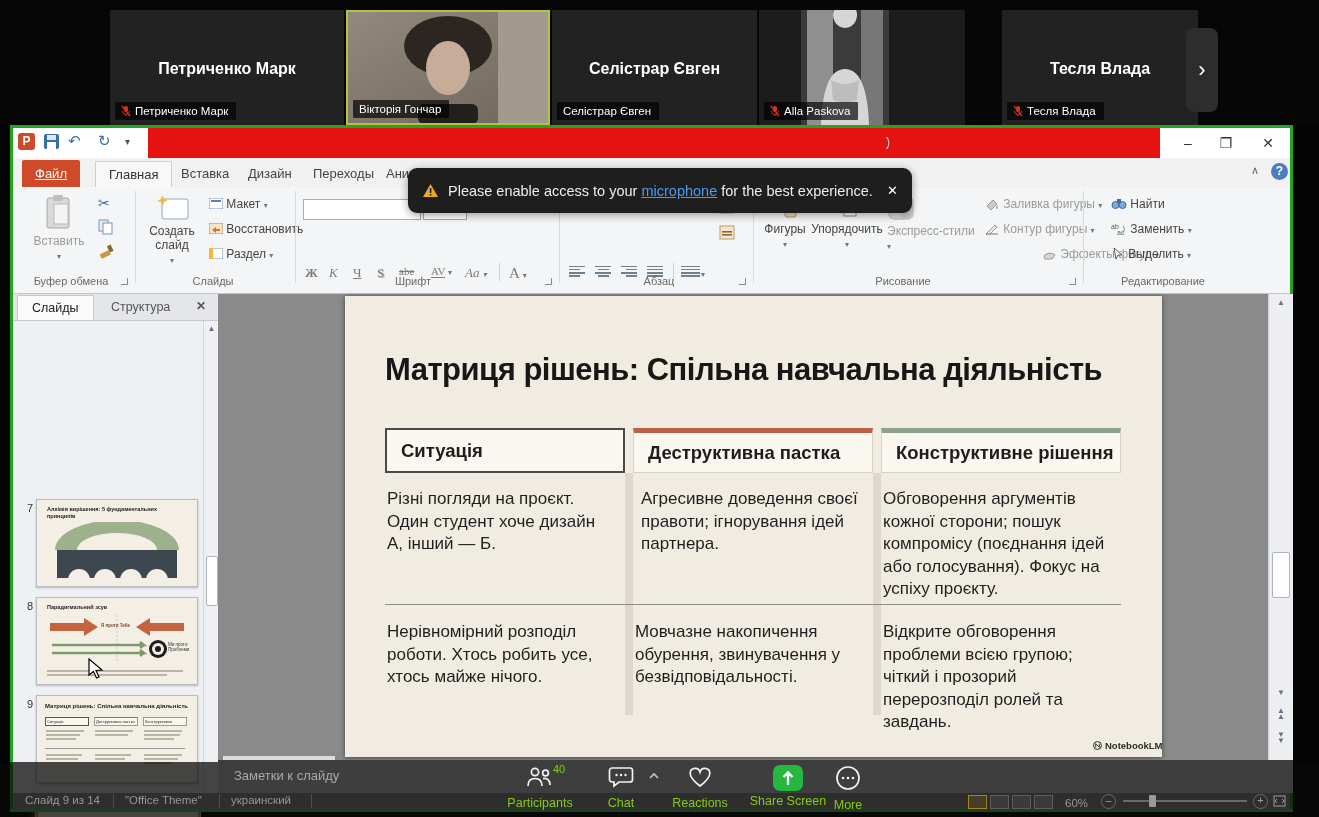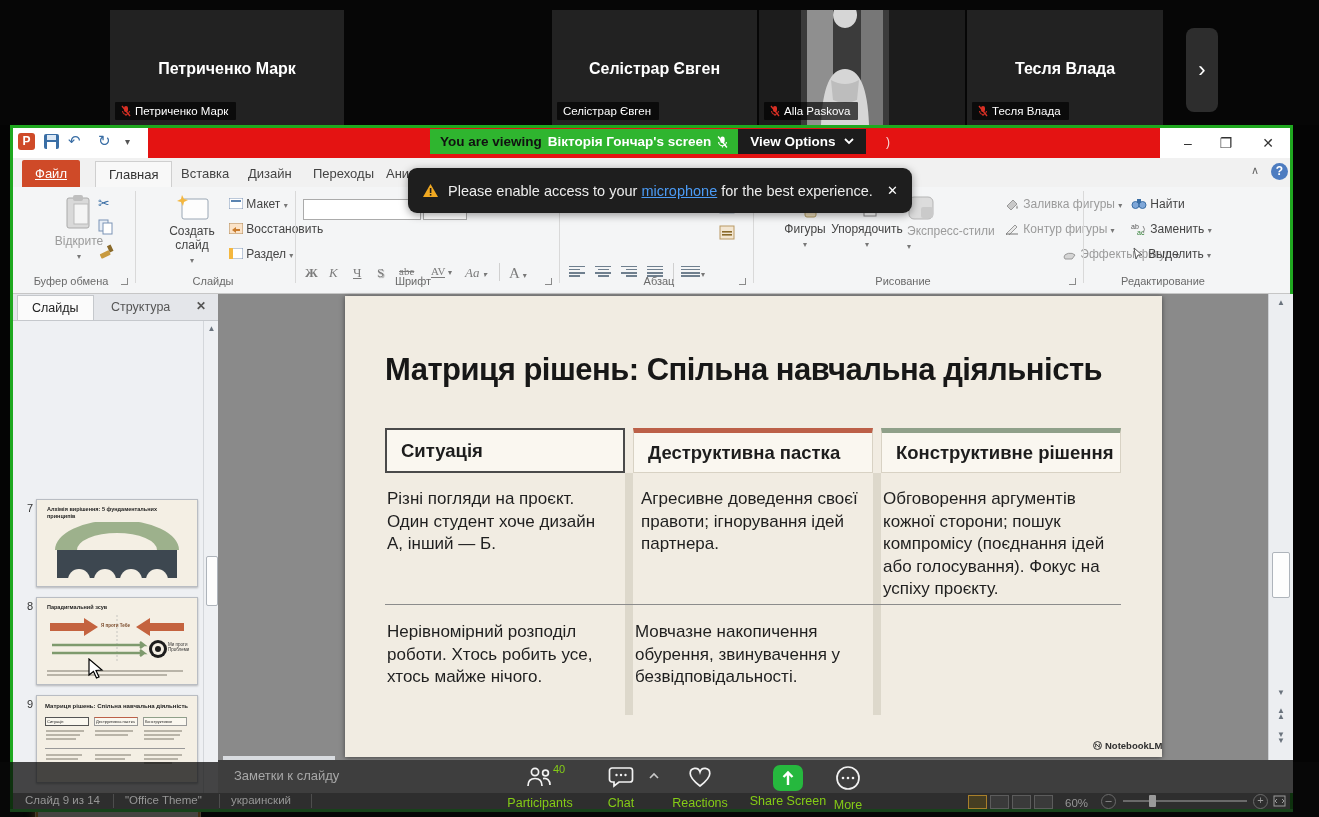--- a/index.html
+++ b/index.html
@@ -33,21 +33,21 @@
   .tab{position:absolute;top:3px;height:26px;line-height:26px;padding:0 13px;font-size:13px;color:#444;}
   .tab.active{background:#f8f8f8;border:1px solid #cfcfcf;border-bottom:none;color:#333;}
   .tab.file{background:#cf4a28;color:#fff;top:2px;height:27px;line-height:27px;border-radius:2px 2px 0 0;}
 
   .ribbon{position:absolute;left:0;top:59px;width:100%;height:106px;background:#f4f5f6;
           border-bottom:1px solid #c6c6c6;}
   .gsep{position:absolute;top:4px;width:1px;height:92px;background:#d9d9d9;}
   .glabel{position:absolute;top:88px;font-size:11px;color:#6a6a6a;text-align:center;}
   .dlg{position:absolute;top:91px;width:6px;height:6px;border-right:1px solid #8a8a8a;
        border-bottom:1px solid #8a8a8a;}
-  .rbtn{position:absolute;font-size:12px;color:#444;padding-left:20px;}
+  .rbtn{position:absolute;font-size:12px;color:#444;}
   .rbtn.dis{color:#9b9b9b;}
   .dd{font-size:8px;color:#777;}
   .combo{position:absolute;height:19px;background:#fff;border:1px solid #ababab;}
   .fbtn{position:absolute;top:78px;font-size:13px;color:#7c7c7c;font-family:"Liberation Serif",serif;}
   .alines{display:inline-block;width:18px;height:13px;}
   .alines div{height:1.6px;background:#6f7f8e;margin-top:1.6px;}
 
   
   .sidebar{position:absolute;left:0;top:166px;width:205px;height:499px;background:#eef0f3;
            border-right:1px solid #c5c8cc;}
@@ -105,20 +105,40 @@
       <div class="chip">
         <svg width="10" height="12" viewBox="0 0 10 12">
             <rect x="3" y="1" width="4" height="6" rx="2" fill="#d93025"></rect>
             <path d="M1.5 6 a3.5 3.5 0 0 0 7 0 M5 9.5 V11" stroke="#d93025" fill="none"></path>
             <line x1="1" y1="1" x2="9" y2="11" stroke="#d93025" stroke-width="1.3"></line>
           </svg>
         <span>Петриченко Марк</span>
       </div>
     </div>
 
+    <div class="tile" style="left:346px;width:204px;border:2px solid #b4c242;box-sizing:border-box;">
+      <svg width="200" height="111" viewBox="0 0 200 111" preserveAspectRatio="none">
+        <defs>
+            <linearGradient id="vg" x1="0" y1="0" x2="1" y2="1">
+              <stop offset="0" stop-color="#93897e"></stop>
+              <stop offset="1" stop-color="#6e665c"></stop>
+            </linearGradient>
+          </defs>
+        <rect width="200" height="111" fill="url(#vg)"></rect>
+        <rect x="150" y="0" width="50" height="111" fill="#a29a8e"></rect>
+        <ellipse cx="100" cy="34" rx="44" ry="30" fill="#2d2620"></ellipse>
+        <ellipse cx="100" cy="56" rx="22" ry="27" fill="#c7ac99"></ellipse>
+        <path d="M78 40 q-6 30 4 52 h36 q10 -22 4 -52 q-12 -14 -44 0" fill="none"></path>
+        <rect x="70" y="92" width="60" height="20" rx="6" fill="#22201d"></rect>
+        <path d="M60 34 q40 -26 80 0 q-8 -24 -40 -24 q-32 0 -40 24" fill="#2d2620"></path>
+      </svg>
+      <div class="chip">
+        <span>Вікторія Гончар</span>
+      </div>
+    </div>
 
     <div class="tile" style="left:552px;width:205px;">
       <div class="tile-name">Селістрар Євген</div>
       <div class="chip">
         <span>Селістрар Євген</span>
       </div>
     </div>
 
     <div class="tile" style="left:759px;width:206px;background:#1c1c1c;">
       <svg width="88" height="115" viewBox="0 0 88 115" style="position:absolute;left:42px;top:0;">
@@ -131,21 +151,21 @@
       <div class="chip">
         <svg width="10" height="12" viewBox="0 0 10 12">
             <rect x="3" y="1" width="4" height="6" rx="2" fill="#d93025"></rect>
             <path d="M1.5 6 a3.5 3.5 0 0 0 7 0 M5 9.5 V11" stroke="#d93025" fill="none"></path>
             <line x1="1" y1="1" x2="9" y2="11" stroke="#d93025" stroke-width="1.3"></line>
           </svg>
         <span>Alla Paskova</span>
       </div>
     </div>
 
-    <div class="tile" style="left:967px;width:196px;">
+    <div class="tile" style="left:1002px;width:196px;">
       <div class="tile-name">Тесля Влада</div>
       <div class="chip">
         <svg width="10" height="12" viewBox="0 0 10 12">
             <rect x="3" y="1" width="4" height="6" rx="2" fill="#d93025"></rect>
             <path d="M1.5 6 a3.5 3.5 0 0 0 7 0 M5 9.5 V11" stroke="#d93025" fill="none"></path>
             <line x1="1" y1="1" x2="9" y2="11" stroke="#d93025" stroke-width="1.3"></line>
           </svg>
         <span>Тесля Влада</span>
       </div>
     </div>
@@ -190,21 +210,21 @@
     </div>
 
     <div class="ribbon">
 
       <div class="rbtn dis" style="left:18px;top:8px;width:56px;text-align:center;">
         <svg width="30" height="36" viewBox="0 0 30 36">
             <rect x="3" y="3" width="22" height="30" rx="2" fill="#d9d9d9" stroke="#aaa"></rect>
             <rect x="9" y="0" width="10" height="6" rx="2" fill="#bfbfbf"></rect>
             <rect x="10" y="9" width="14" height="20" fill="#f4f4f4" stroke="#bbb"></rect>
           </svg>
-        <div>Відкрите</div><span class="dd">▾</span>
+        <div>Вставить</div><span class="dd">▾</span>
       </div>
       <span class="abs" style="left:85px;top:8px;color:#3a6ea5;font-size:14px;">✂</span>
       <svg class="abs" style="left:85px;top:32px;" width="16" height="16" viewBox="0 0 16 16">
           <rect x="1" y="1" width="9" height="11" fill="#e8eef6" stroke="#7a93b5"></rect>
           <rect x="5" y="4" width="9" height="11" fill="#fff" stroke="#7a93b5"></rect>
         </svg>
       <svg class="abs" style="left:85px;top:56px;" width="16" height="16" viewBox="0 0 16 16">
           <rect x="2" y="9" width="10" height="5" rx="1" fill="#c89a3f" transform="rotate(-25 7 11)"></rect>
           <rect x="10" y="2" width="4" height="7" fill="#8a6a2a" transform="rotate(-25 12 5)"></rect>
         </svg>
@@ -446,20 +466,21 @@
         <div class="gut" style="left:528px;"></div>
 
         <div class="cellt" style="left:42px;top:192px;">Різні погляди на проєкт. Один студент хоче дизайн А, інший — Б.</div>
         <div class="cellt" style="left:296px;top:192px;">Агресивне доведення своєї правоти; ігнорування ідей партнера.</div>
         <div class="cellt" style="left:538px;top:192px;">Обговорення аргументів кожної сторони; пошук компромісу (поєднання ідей або голосування). Фокус на успіху проєкту.</div>
 
         <div class="abs" style="left:40px;top:308px;width:736px;height:1px;background:#8c8c8c;"></div>
 
         <div class="cellt" style="left:42px;top:325px;">Нерівномірний розподіл роботи. Хтось робить усе, хтось майже нічого.</div>
         <div class="cellt" style="left:290px;top:325px;">Мовчазне накопичення обурення, звинувачення у безвідповідальності.</div>
+        <div class="cellt" style="left:538px;top:325px;">Відкрите обговорення проблеми всією групою; чіткий і прозорий перерозподіл ролей та завдань.</div>
 
         <div class="abs nw" style="left:748px;top:444px;font-size:9.5px;color:#2f2f2f;display:flex;align-items:center;gap:3px;">
           <svg width="9" height="9" viewBox="0 0 10 10">
               <circle cx="5" cy="5" r="4.4" fill="none" stroke="#2f2f2f" stroke-width="1.1"></circle>
               <path d="M3 7 V3 l4 4 V3" stroke="#2f2f2f" stroke-width="1" fill="none"></path>
             </svg>
           <span style="font-weight:bold;">NotebookLM</span>
         </div>
       </div>
     </div>
@@ -496,37 +517,20 @@
       <div class="abs" style="left:1240px;top:1px;width:13px;height:13px;border:1px solid #6a6a6a;border-radius:50%;color:#9a9a9a;text-align:center;line-height:11px;font-size:11px;">+</div>
       <svg class="abs" style="left:1260px;top:2px;" width="13" height="12" viewBox="0 0 13 12">
           <rect x="1" y="1" width="11" height="10" fill="none" stroke="#9a9a9a"></rect>
           <path d="M4 4 l-2 2 2 2 M9 4 l2 2 -2 2" stroke="#9a9a9a" fill="none"></path>
         </svg>
     </div>
 
     <div class="abs" style="left:-3px;top:681px;width:1283px;height:3px;background:#17421a;z-index:5;"></div>
   </div>
 
-  <div id="banner">
-    <div class="banner-green">
-      <span>You are viewing</span>
-      <span style="color:#fff;">Вікторія Гончар's screen</span>
-      <svg width="11" height="14" viewBox="0 0 10 12">
-          <rect x="3" y="1" width="4" height="6" rx="2" fill="#fff"></rect>
-          <path d="M1.5 6 a3.5 3.5 0 0 0 7 0 M5 9.5 V11" stroke="#fff" fill="none"></path>
-          <line x1="1" y1="1" x2="9" y2="11" stroke="#fff" stroke-width="1.2"></line>
-        </svg>
-    </div>
-    <div class="banner-dark">
-      <span>View Options</span>
-      <svg width="10" height="7" viewBox="0 0 10 7">
-          <path d="M1 1 l4 4 4-4" stroke="#fff" stroke-width="1.8" fill="none"></path>
-        </svg>
-    </div>
-  </div>
 
   <div id="notif">
     <svg width="17" height="15" viewBox="0 0 17 15">
         <path d="M8.5 1 L16 14 H1 Z" fill="#f0a821"></path>
         <rect x="7.8" y="5" width="1.6" height="5" fill="#1e1e1e"></rect>
         <rect x="7.8" y="11" width="1.6" height="1.6" fill="#1e1e1e"></rect>
       </svg>
     <span class="nw"><span>Please enable access to your</span>
     <a href="#">microphone</a>
     <span>for the best experience.</span></span>

